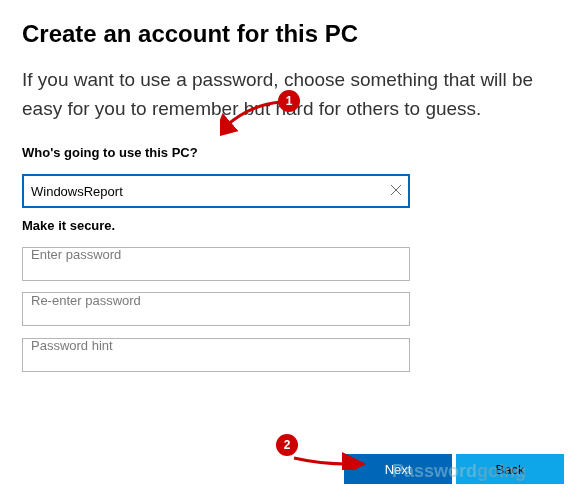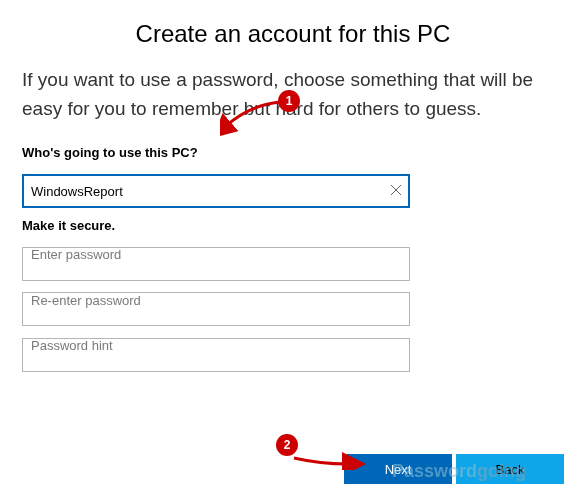--- a/index.html
+++ b/index.html
@@ -11,24 +11,23 @@
     body {
       width: 586px;
       height: 500px;
       background: #fff;
       position: relative;
       padding: 20px 22px;
       overflow: hidden;
     }
     .page-title {
       font-size: 24px;
-      font-weight: 400;
+      font-weight: 700;
       color: #000;
       margin-bottom: 18px;
-      text-align: center;
     }
     .subtitle {
       font-size: 19px;
       color: #333;
       line-height: 1.5;
       margin-bottom: 22px;
     }
     .field-label {
       font-size: 13px;
       font-weight: 700;

